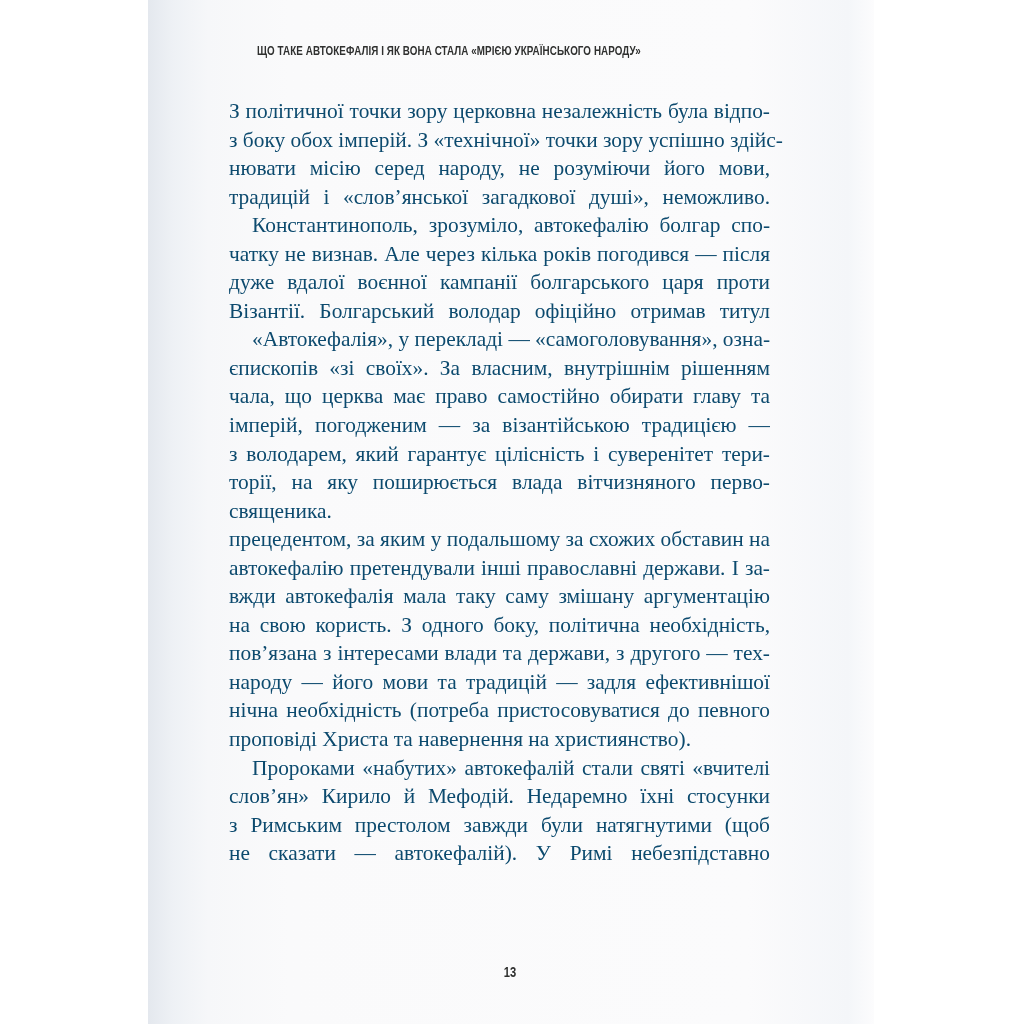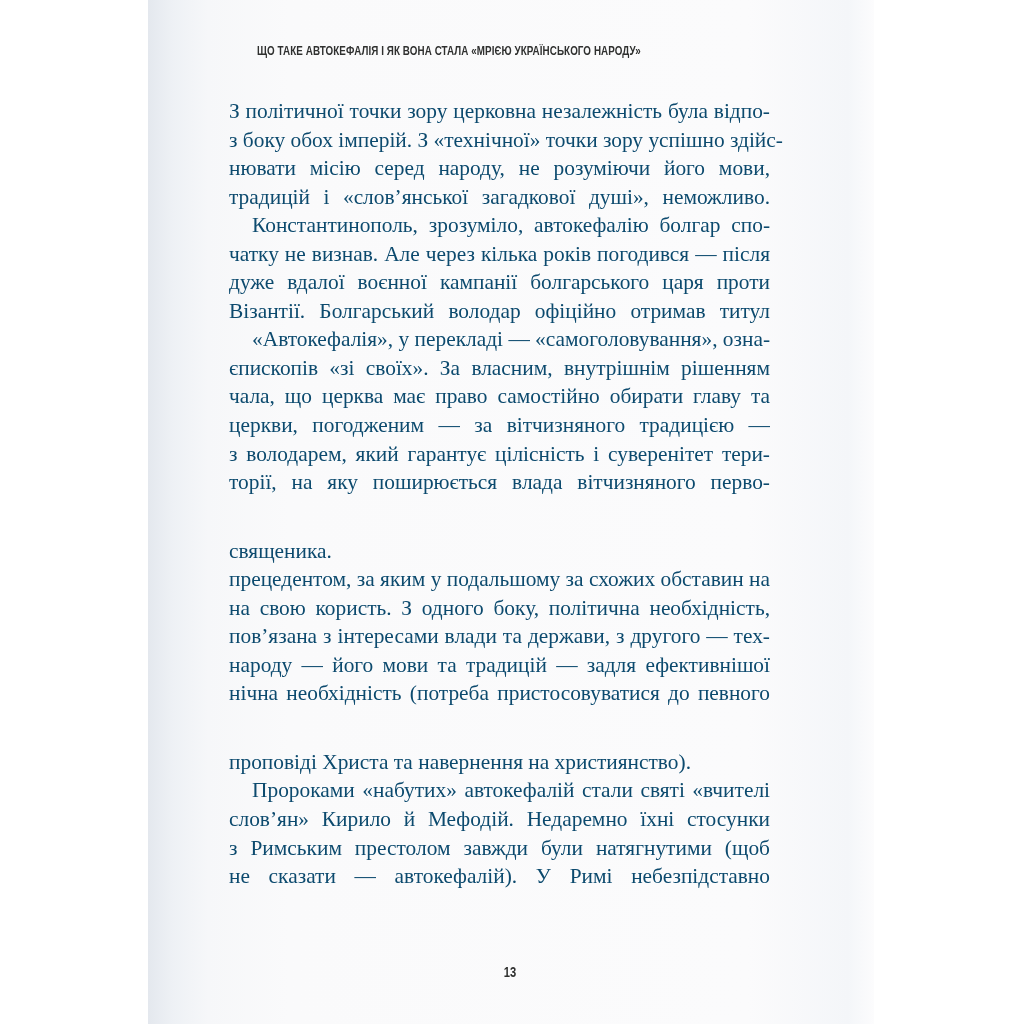--- a/index.html
+++ b/index.html
@@ -45,21 +45,20 @@
     }
     .line {
       display: block;
       white-space: nowrap;
       text-align: justify;
       text-align-last: justify;
       height: 28.55px;
     }
     .line.last {
       text-align-last: left;
-      margin-top: 40px;
     }
     .line.indent {
       padding-left: 23px;
     }
     .page-number {
       position: absolute;
       left: 480px;
       top: 964px;
       width: 60px;
       text-align: center;
@@ -90,28 +89,30 @@
     <span class="line indent">Константинополь, зрозуміло, автокефалію болгар спо-</span>
     <span class="line">чатку не визнав. Але через кілька років погодився — після</span>
     <span class="line">дуже вдалої воєнної кампанії болгарського царя проти</span>
     <span class="line">Візантії. Болгарський володар офіційно отримав титул</span>
   </div>
 
   <div>
     <span class="line indent">«Автокефалія», у перекладі — «самоголовування», озна-</span>
     <span class="line">єпископів «зі своїх». За власним, внутрішнім рішенням</span>
     <span class="line">чала, що церква має право самостійно обирати главу та</span>
-    <span class="line">церкви, погодженим — за вітчизняного традицією —</span>
+    <span class="line">імперій, погодженим — за візантійською традицією —</span>
     <span class="line">з володарем, який гарантує цілісність і суверенітет тери-</span>
     <span class="line">торії, на яку поширюється влада вітчизняного перво-</span>
     <span class="line last">священика.</span>
   </div>
 
   <div>
     <span class="line">прецедентом, за яким у подальшому за схожих обставин на</span>
+    <span class="line">автокефалію претендували інші православні держави. І за-</span>
+    <span class="line">вжди автокефалія мала таку саму змішану аргументацію</span>
     <span class="line">на свою користь. З одного боку, політична необхідність,</span>
     <span class="line">пов’язана з інтересами влади та держави, з другого — тех-</span>
     <span class="line">народу — його мови та традицій — задля ефективнішої</span>
     <span class="line">нічна необхідність (потреба пристосовуватися до певного</span>
     <span class="line last">проповіді Христа та навернення на християнство).</span>
   </div>
 
   <div>
     <span class="line indent">Пророками «набутих» автокефалій стали святі «вчителі</span>
     <span class="line">слов’ян» Кирило й Мефодій. Недаремно їхні стосунки</span>

